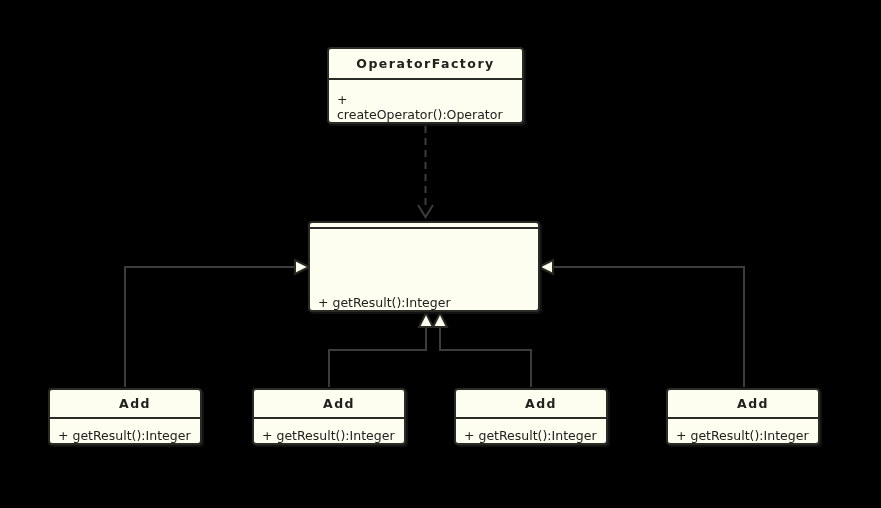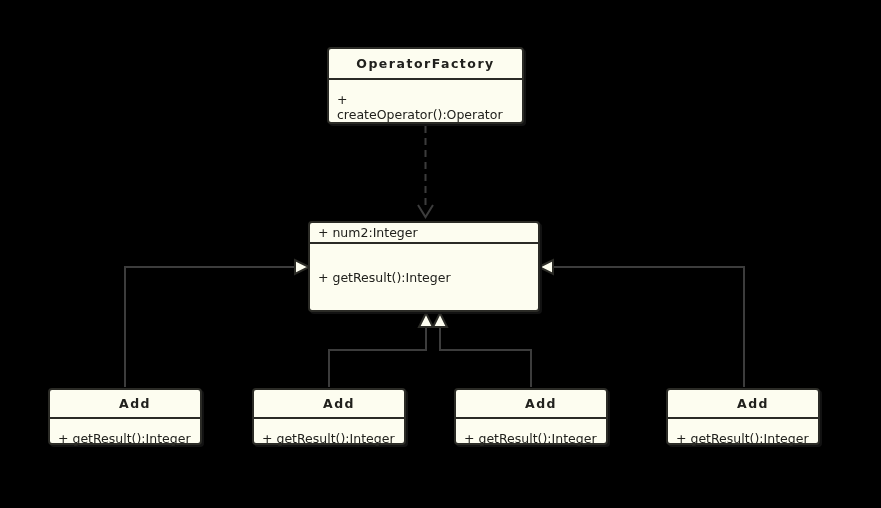--- a/index.html
+++ b/index.html
@@ -34,24 +34,24 @@
     border-bottom: 2px solid #2B2B26;
     flex: 0 0 auto;
   }
   .uml-fields {
     border-bottom: 2px solid #2B2B26;
     padding: 2px 8px;
     flex: 0 0 auto;
     line-height: 15px;
   }
   .uml-methods {
-    padding: 12px 8px;
+    padding: 0 8px;
     display: flex;
     flex-direction: column;
-    justify-content: center;
+    justify-content: flex-end;
     flex: 1 1 auto;
   }
 
   
   #factory  { left: 327px; top: 47px;  width: 197px; height: 77px; }
   #factory .uml-title { height: 29px; }
   #operator { left: 308px; top: 221px; width: 232px; height: 91px; }
   #operator .uml-title { height: 26px; }
   #add1 { left: 48px;  top: 388px; width: 154px; height: 57px; }
   #add2 { left: 252px; top: 388px; width: 154px; height: 57px; }
@@ -94,21 +94,20 @@
 
   <div id="factory" class="uml-class">
     <div class="uml-title">OperatorFactory</div>
     <div class="uml-methods">
       <span>+ createOperator():Operator</span>
     </div>
   </div>
 
   <div id="operator" class="uml-class">
     <div class="uml-fields">
-      <div>+ num2:Integer</div>
     </div>
     <div class="uml-methods">
       <span>+ getResult():Integer</span>
     </div>
   </div>
 
   <div id="add1" class="uml-class add-box">
     <div class="uml-title">Add</div>
     <div class="uml-methods">
       <span>+ getResult():Integer</span>

